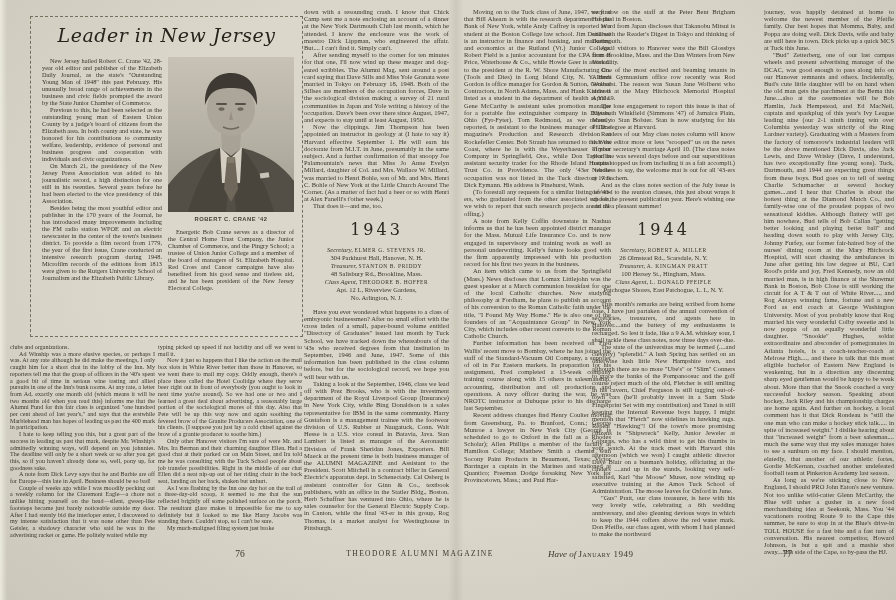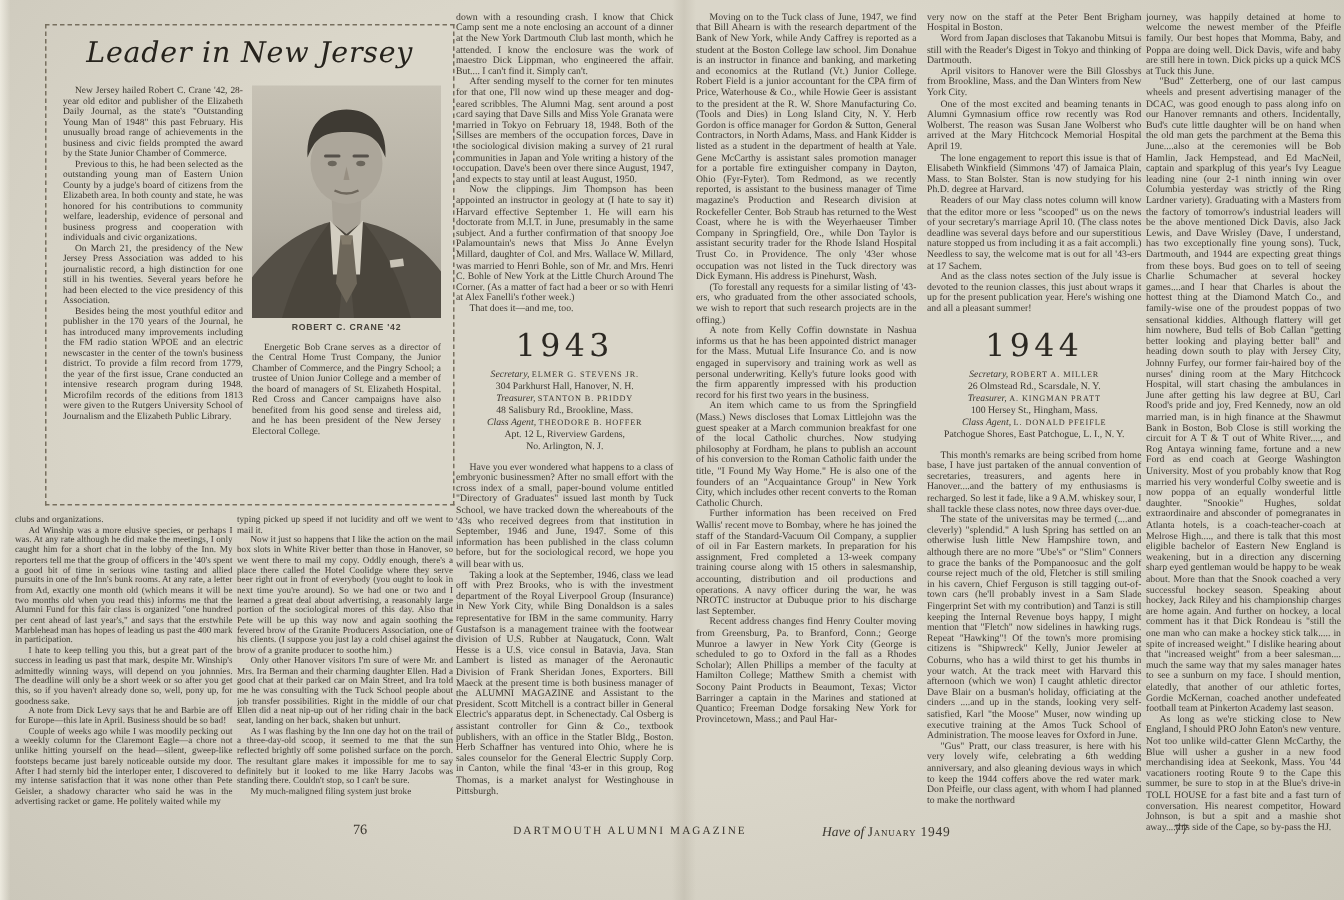--- a/index.html
+++ b/index.html
@@ -35,21 +35,21 @@
     color: #3a362e;
   }
   .col.tight { font-size: 6.1px; line-height: 6.7px; }
   .para { margin: 0; text-indent: 9px; }
   .para.noindent { text-indent: 0; }
 
   .lp1 { left: 10px;  top: 344px; width: 145px; height: 220px; }
   .lp2 { left: 158px; top: 344px; width: 144px; height: 220px; }
   .lp3 { left: 304px; top: 8px;   width: 145px; height: 556px; }
   .rp1 { left: 464px; top: 8px;   width: 147px; height: 556px; }
-  .rp2 { left: 618px; top: 8px;   width: 143px; height: 556px; }
+  .rp2 { left: 592px; top: 8px;   width: 143px; height: 556px; }
   .rp3 { left: 764px; top: 8px;   width: 130px; height: 556px; }
 
   
   .feature-box {
     position: absolute; left: 30px; top: 16px;
     width: 271px; height: 319px;
     border: 1.4px dashed #776f5e;
     background: rgba(255,255,255,0.03);
   }
   .feature-title {
@@ -90,21 +90,21 @@
     margin: 6px 0 0 0;
     text-align: justify;
     font-size: 6.3px; line-height: 7px;
     text-indent: 8px;
   }
 
   
   .section-heading {
     text-align: center;
     font-family: "DejaVu Serif", serif;
-    font-size: 21px;
+    font-size: 16px;
     line-height: 24px;
     letter-spacing: 3px;
     color: #2b2822;
     margin: 8px 0 4px 0;
   }
   .officers {
     text-align: center;
     font-size: 6.5px;
     line-height: 8px;
     margin: 0 0 6px 0;
@@ -257,16 +257,16 @@
     <p class="para">"Gus" Pratt, our class treasurer, is here with his very lovely wife, celebrating a 6th wedding anniversary, and also gleaning devious ways in which to keep the 1944 coffers above the red water mark. Don Pfeifle, our class agent, with whom I had planned to make the northward</p>
   </div>
 
   <div class="col rp3">
     <p class="para noindent">journey, was happily detained at home to welcome the newest member of the Pfeifle family. Our best hopes that Momma, Baby, and Poppa are doing well. Dick Davis, wife and baby are still here in town. Dick picks up a quick MCS at Tuck this June.</p>
     <p class="para">"Bud" Zetterberg, one of our last campus wheels and present advertising manager of the DCAC, was good enough to pass along info on our Hanover remnants and others. Incidentally, Bud's cute little daughter will be on hand when the old man gets the parchment at the Bema this June....also at the ceremonies will be Bob Hamlin, Jack Hempstead, and Ed MacNeil, captain and sparkplug of this year's Ivy League leading nine (our 2-1 ninth inning win over Columbia yesterday was strictly of the Ring Lardner variety). Graduating with a Masters from the factory of tomorrow's industrial leaders will be the above mentioned Dick Davis, also Jack Lewis, and Dave Wrisley (Dave, I understand, has two exceptionally fine young sons). Tuck, Dartmouth, and 1944 are expecting great things from these boys. Bud goes on to tell of seeing Charlie Schumacher at several hockey games....and I hear that Charles is about the hottest thing at the Diamond Match Co., and family-wise one of the proudest poppas of two sensational kiddies. Although flattery will get him nowhere, Bud tells of Bob Callan "getting better looking and playing better ball" and heading down south to play with Jersey City, Johnny Furfey, our former fair-haired boy of the nurses' dining room at the Mary Hitchcock Hospital, will start chasing the ambulances in June after getting his law degree at BU, Carl Rood's pride and joy, Fred Kennedy, now an old married man, is in high finance at the Shawmut Bank in Boston, Bob Close is still working the circuit for A T &amp; T out of White River...., and Rog Antaya winning fame, fortune and a new Ford as end coach at George Washington University. Most of you probably know that Rog married his very wonderful Colby sweetie and is now poppa of an equally wonderful little daughter. "Snookie" Hughes, soldat extraordinaire and absconder of pomegranates in Atlanta hotels, is a coach-teacher-coach at Melrose High...., and there is talk that this most eligible bachelor of Eastern New England is weakening, but in a direction any discerning sharp eyed gentleman would be happy to be weak about. More than that the Snook coached a very successful hockey season. Speaking about hockey, Jack Riley and his championship charges are home again. And further on hockey, a local comment has it that Dick Rondeau is "still the one man who can make a hockey stick talk..... in spite of increased weight." I dislike hearing about that "increased weight" from a beer salesman.... much the same way that my sales manager hates to see a sunburn on my face. I should mention, elatedly, that another of our athletic fortes, Gordie McKernan, coached another undefeated football team at Pinkerton Academy last season.</p>
     <p class="para">As long as we're sticking close to New England, I should PRO John Eaton's new venture. Not too unlike wild-catter Glenn McCarthy, the Blue will usher a gusher in a new food merchandising idea at Seekonk, Mass. You '44 vacationers rooting Route 9 to the Cape this summer, be sure to stop in at the Blue's drive-in TOLL HOUSE for a fast bite and a fast turn of conversation. His nearest competitor, Howard Johnson, is but a spit and a mashie shot away....this side of the Cape, so by-pass the HJ.</p>
   </div>
 
   <div class="footer-item f-pageno f-76">76</div>
-  <div class="footer-item f-mag">DARTMOUTH ALUMNI MAGAZINE</div>
+  <div class="footer-item f-mag">THEODORE ALUMNI MAGAZINE</div>
   <div class="footer-item f-issue"><span>Have of</span>&nbsp;<span class="issue-date">January 1949</span></div>
   <div class="footer-item f-pageno f-77">77</div>
 </div>
 
 </body></html>

